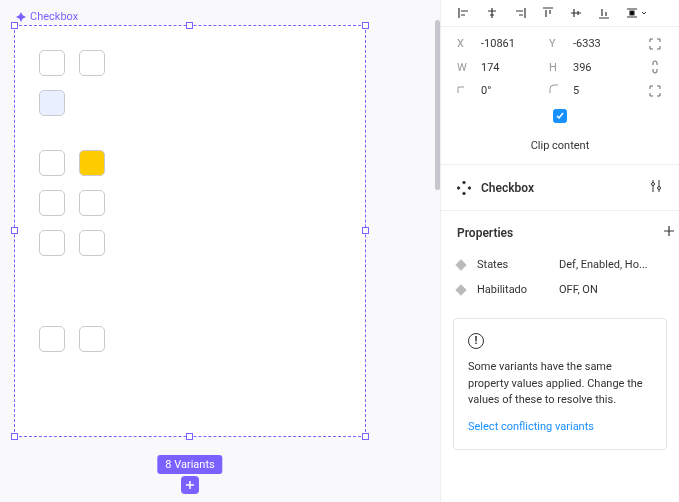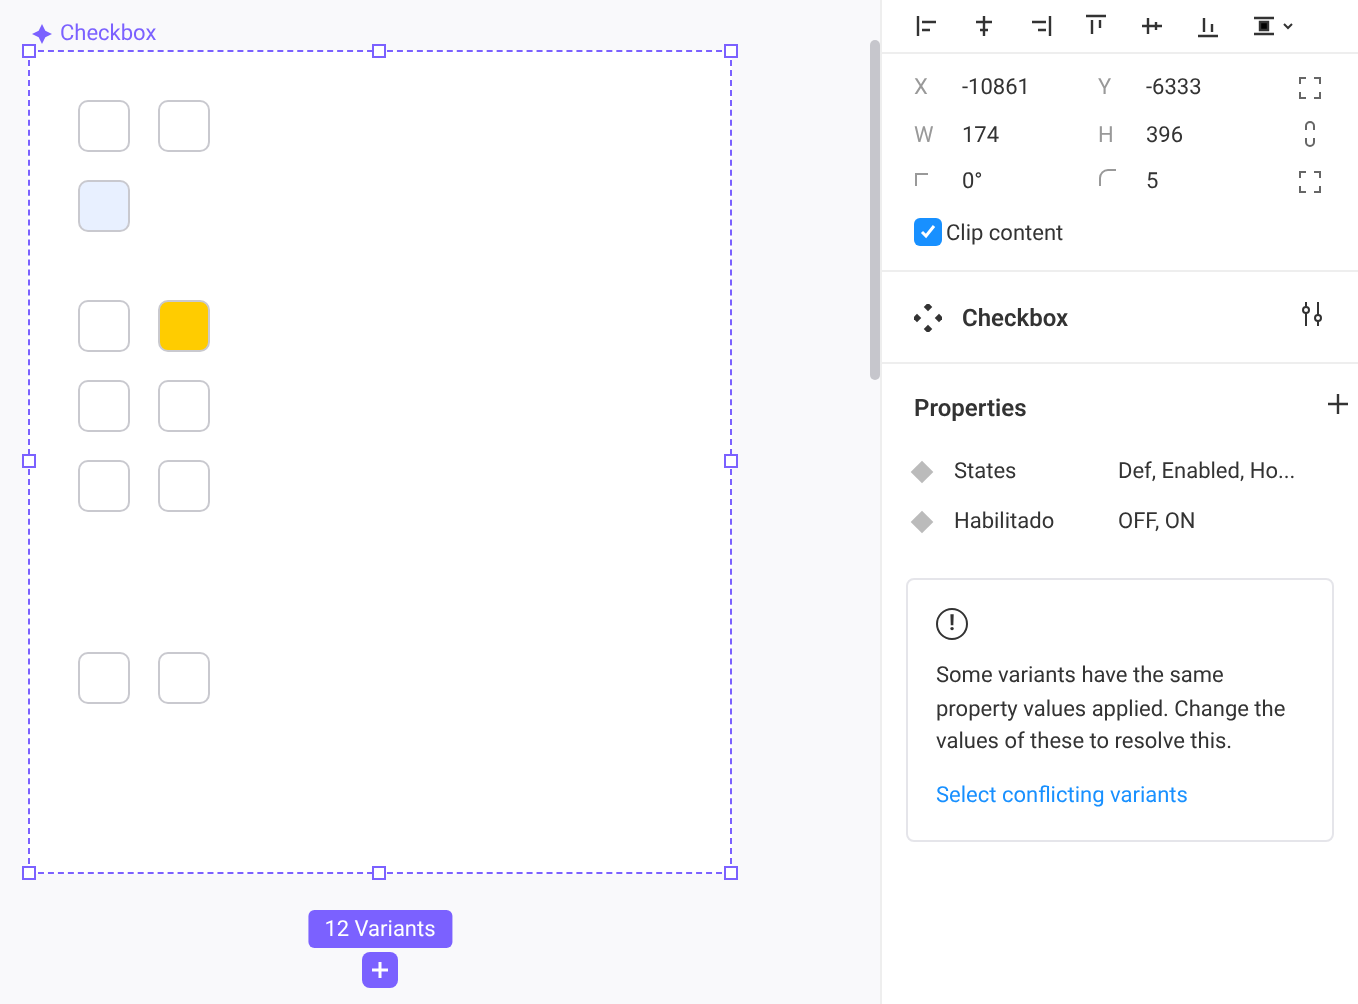--- a/index.html
+++ b/index.html
@@ -118,21 +118,21 @@
     gap: 14px;
   }
   .align-row svg { display:block; }
   .section-divider { border-top: 1px solid #eee; }
   .pos-section { padding: 10px 16px 12px 16px; display:flex; flex-direction:column; gap:10px;}
   .pos-row { display:flex; align-items:center; }
   .pos-cell { display:flex; align-items:center; gap:10px; width: 92px;}
   .pos-label { color:#999; font-size:11px; width:14px; }
   .pos-val { font-size:11px; color:#333; }
   .icon-cell { margin-left:auto; color:#666; width:16px; display:flex; justify-content:center;}
-  .clip-row { display:flex; align-items:flex-end; gap:2px; margin-top:2px;}
+  .clip-row { display:flex; align-items:center; gap:16px; margin-top:2px;flex-direction:column;}
   .chk {
     width:14px; height:14px; border-radius:3px;
     background:#1890ff; display:flex; align-items:center; justify-content:center;
     color:#fff; font-size:10px;
   }
 
   .comp-section { padding: 14px 16px; display:flex; align-items:center; gap:10px;}
   .comp-section .title { font-weight:600; flex:1; font-size:12px;}
   .props-section { padding: 14px 4px 10px 16px; }
   .props-header { display:flex; align-items:center; justify-content:space-between; margin-bottom:12px;}
@@ -197,21 +197,21 @@
       <div class="variant-row">
         <div class="variant-box"></div>
         <div class="variant-box"></div>
       </div>
     </div>
     <div class="variant-grid-bottom">
       <div class="variant-box"></div>
       <div class="variant-box"></div>
     </div>
 
-    <div class="variants-badge">12 Variants</div>
+    <div class="variants-badge">8 Variants</div>
     <div class="add-btn">
       <svg width="10" height="10" viewBox="0 0 10 10">
           <path stroke="#fff" stroke-width="1.5" d="M5 1v8M1 5h8"></path>
         </svg>
     </div>
   </div>
 
   <div class="scroll-hint"></div>
 </div>
 

